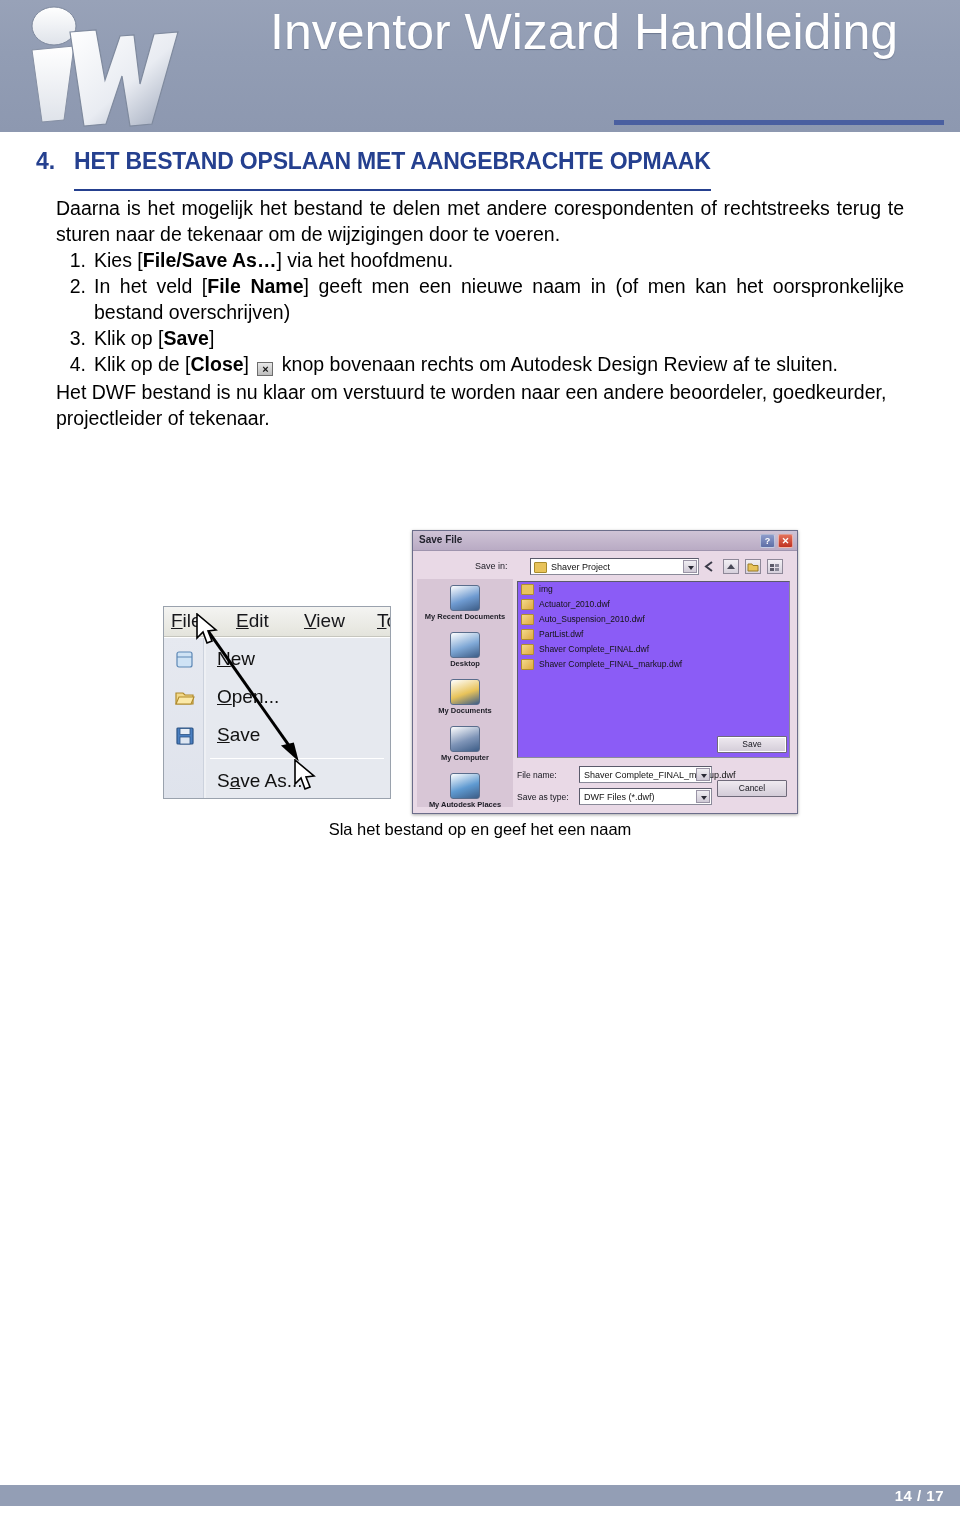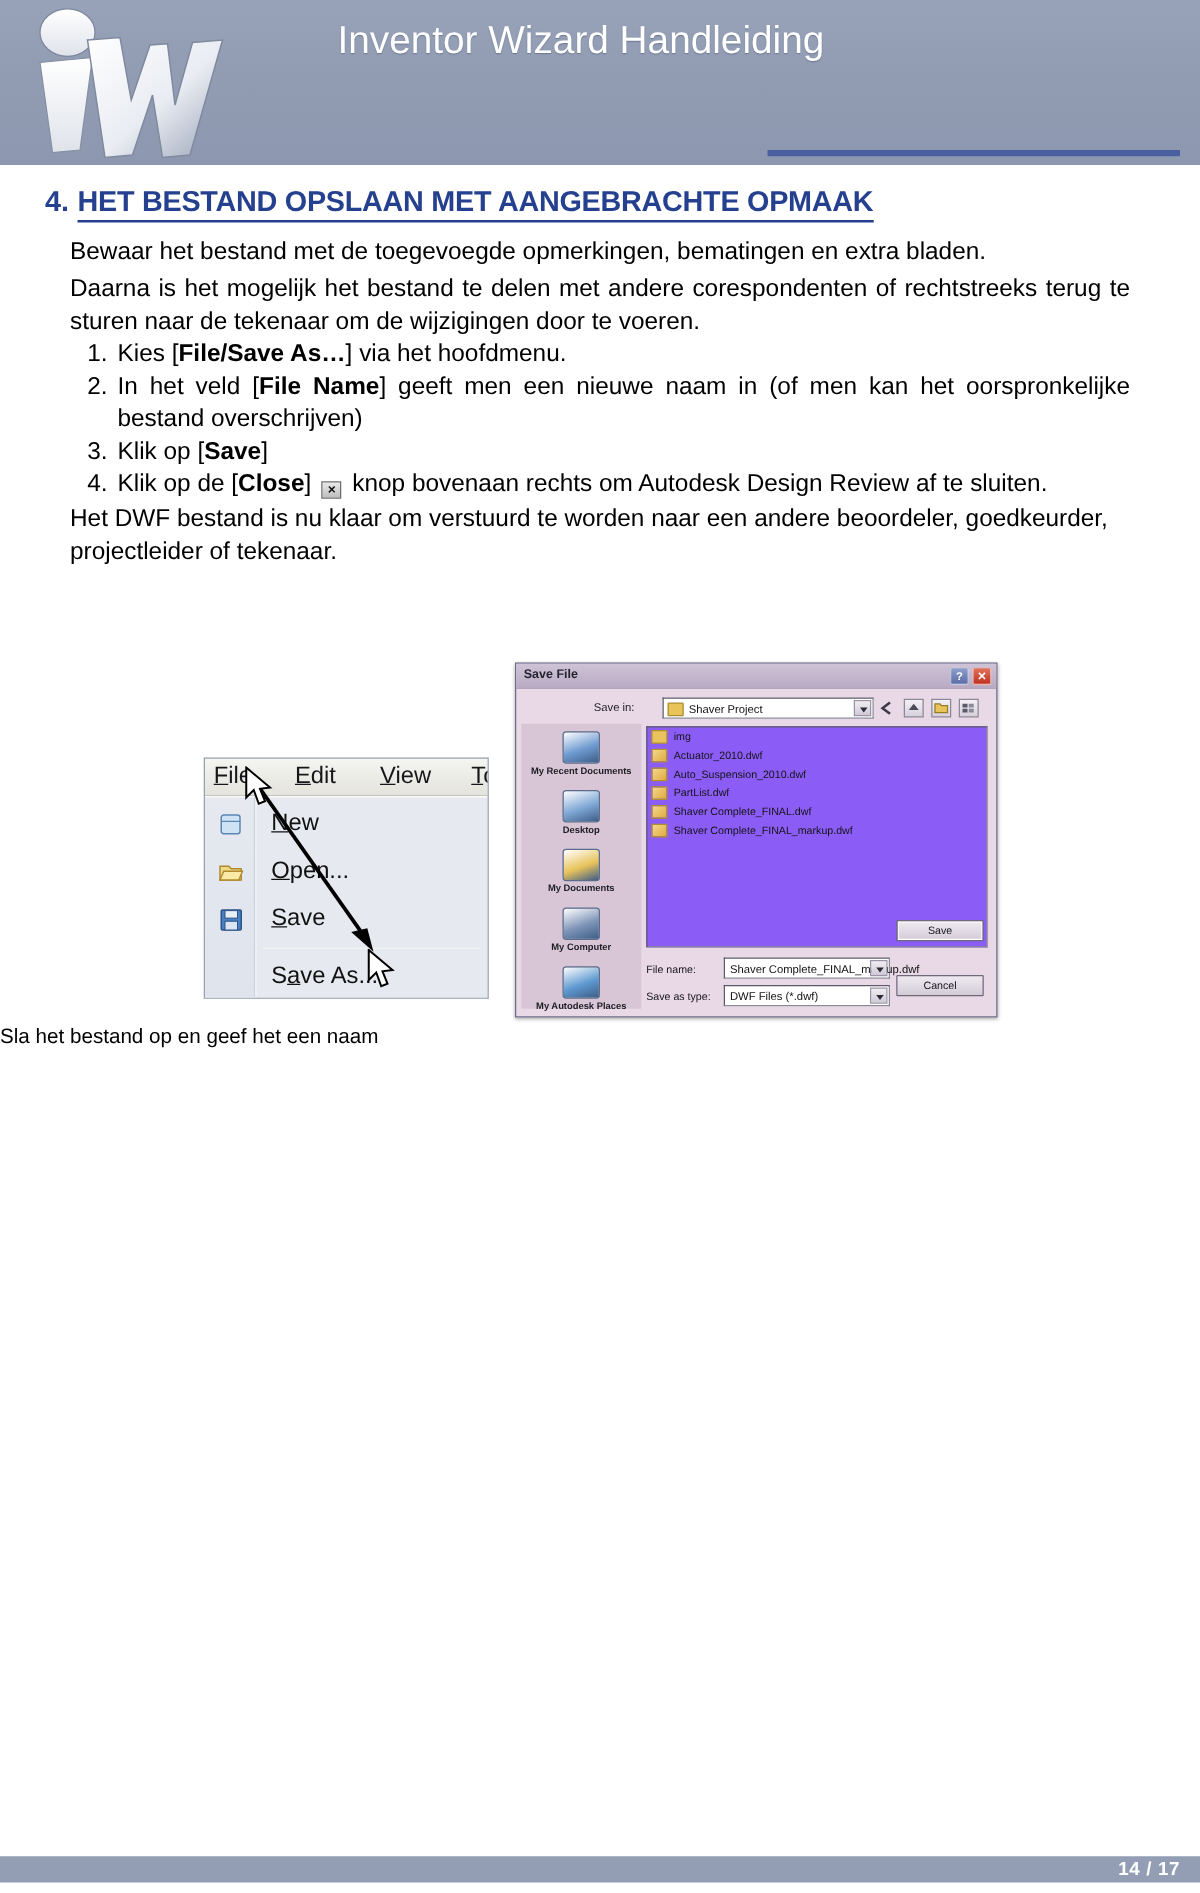--- a/index.html
+++ b/index.html
@@ -16,21 +16,21 @@
     position:absolute; left:0; top:0; width:960px; height:132px;
     background:linear-gradient(180deg,#98a2b8 0%, #929dB4 40%, #8d98b0 100%);
     overflow:hidden;
   }
   .banner-inner { position:absolute; inset:0; }
   .logo {
     position:absolute; left:12px; top:2px; width:180px; height:128px;
   }
   .banner-title {
     position:absolute; left:270px; top:4px; width:620px;
-    font-size:31px; line-height:56px; color:#ffffff;
+    font-size:50px; line-height:56px; color:#ffffff;
     letter-spacing:0px; white-space:nowrap;
     text-shadow:0 1px 1px rgba(60,70,95,.45);
   }
   .banner-urls {
     position:absolute; right:18px; top:53px; text-align:right;
     color:#ffffff; font-weight:bold; font-size:17px; line-height:22px;
     text-shadow:0 1px 1px rgba(60,70,95,.5);
   }
   .banner-rule {
     position:absolute; right:16px; top:120px; width:330px; height:5px;
@@ -41,23 +41,23 @@
   .content { position:absolute; left:0; top:132px; width:960px; }
 
   .heading-row {
     position:relative; margin:16px 0 0 0; padding-left:38px;
   }
   .heading-num {
     position:absolute; left:36px; top:0;
     font-size:23px; font-weight:bold; color:#25408f;
   }
   .heading-text {
-    display:inline-block; margin-left:24px;
+    display:inline-block; margin-left:36px;
     font-size:23px; font-weight:bold; color:#25408f;
-    border-bottom:2px solid #25408f; padding-bottom:1px;
+    border-bottom:2px solid #25408f; padding-bottom:14px;
     letter-spacing:-.2px;
   }
 
   .para {
     margin:4px 56px 0 56px;
     font-size:19.5px; line-height:26px; color:#000;
     text-align:justify;
   }
   .para.first { margin-top:10px; text-align:left; }
   .para.nojust { text-align:left; }
@@ -234,21 +234,21 @@
   .dbtn {
     position:absolute; right:3px; width:70px; height:17px;
     background:linear-gradient(180deg,#efeaf0,#d3ccd8);
     border:1px solid #6f6a7a; border-radius:1px;
     font-size:8.5px; line-height:15px; text-align:center; color:#15151d;
   }
   .dbtn.save { bottom:30px; box-shadow:inset 0 0 0 1px #fff; }
   .dbtn.cancel { bottom:8px; }
 
   .fig-caption {
-    position:absolute; left:0; top:312px; width:960px; 
+    position:absolute; left:0; top:312px; width:960px; text-align:center;
     font-size:16.5px; color:#000;
   }
 
   
   .footer-bar {
     position:absolute; left:0; top:1485px; width:960px; height:21px;
     background:#939eb5;
   }
   .footer-page {
     position:absolute; right:16px; top:2px;
@@ -284,21 +284,20 @@
   </div>
 </div>
 
 <div class="content">
 
   <div class="heading-row">
     <span class="heading-num">4.</span>
     <span class="heading-text">HET BESTAND OPSLAAN MET AANGEBRACHTE OPMAAK</span>
   </div>
 
-  <p class="para first">Bewaar het bestand met de toegevoegde opmerkingen, bematingen en extra bladen.</p>
   <p class="para">Daarna is het mogelijk het bestand te delen met andere corespondenten of rechtstreeks terug te sturen naar de tekenaar om de wijzigingen door te voeren.</p>
 
   <ol class="steps" id="steps-list">
       <li><span class="num">1.</span><span>Kies [</span><b>File/Save As…</b><span>] via het hoofdmenu.</span></li>
       <li><span class="num">2.</span><span>In het veld [</span><b>File Name</b><span>] geeft men een nieuwe naam in (of men kan het oorspronkelijke bestand overschrijven)</span></li>
       <li><span class="num">3.</span><span>Klik op [</span><b>Save</b><span>]</span></li>
       <li><span class="num">4.</span><span>Klik op de [</span><b>Close</b><span>] </span><span class="closebtn-icon">×</span><span> knop bovenaan rechts om Autodesk Design Review af te sluiten.</span></li>
     </ol>
 
   <p class="para nojust" style="margin-top:2px;">Het DWF bestand is nu klaar om verstuurd te worden naar een andere beoordeler, goedkeurder, projectleider of tekenaar.</p>

